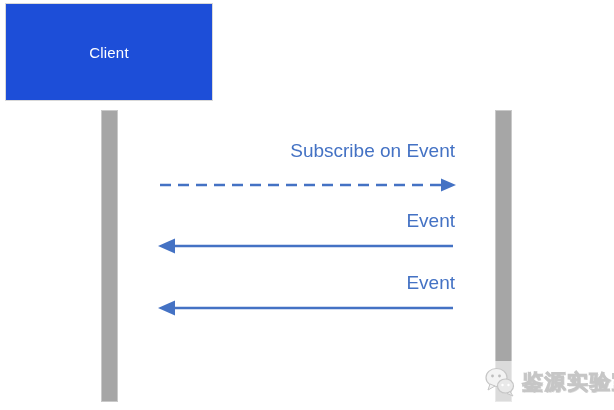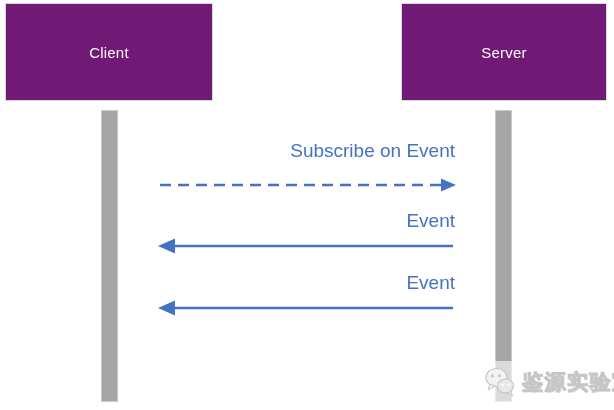--- a/index.html
+++ b/index.html
@@ -12,21 +12,21 @@
     position: relative;
     width: 614px;
     height: 410px;
     background: #ffffff;
     overflow: hidden;
   }
   .actor-box {
     position: absolute;
     top: 3px;
     height: 98px;
-    background: #701a75;
+    background: #1d4ed8;
     border: 1px solid #d9d9d9;
     box-sizing: border-box;
     display: flex;
     align-items: center;
     justify-content: center;
     color: #ffffff;
     font-size: 15px;
     letter-spacing: 0.2px;
   }
   .actor-client { left: 5px;   width: 208px; }
@@ -94,23 +94,20 @@
   }
 </style>
 </head>
 <body>
 
 <div class="canvas">
 
   <div class="actor-box actor-client">
     <span>Client</span>
   </div>
-  <div class="actor-box actor-server">
-    <span>Server</span>
-  </div>
 
   <div class="lifeline lifeline-client"></div>
   <div class="lifeline lifeline-server"></div>
 
   <div class="msg-label msg-label-0">Subscribe on Event</div>
   <div class="msg-label msg-label-1">Event</div>
   <div class="msg-label msg-label-2">Event</div>
 
   <svg class="arrows-layer" viewBox="0 0 614 410" xmlns="http://www.w3.org/2000/svg">
     <g stroke="#4472C4" fill="#4472C4">

